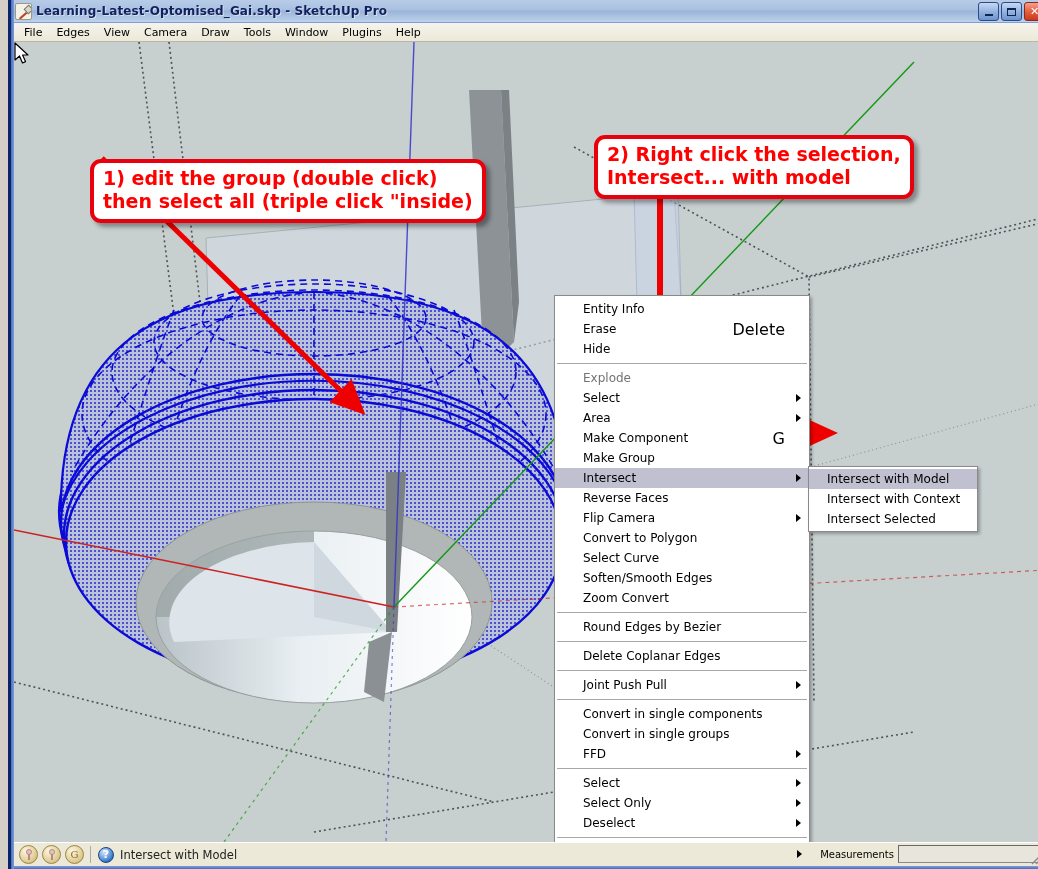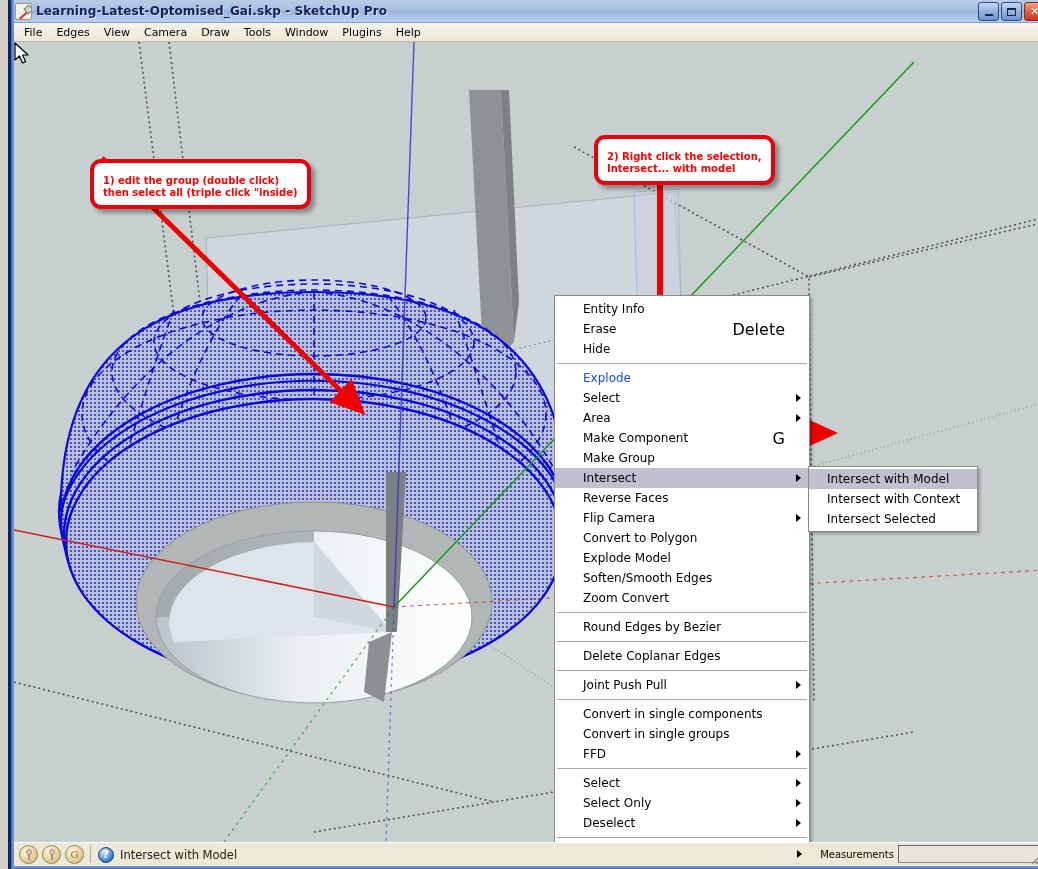--- a/index.html
+++ b/index.html
@@ -77,41 +77,41 @@
     background:#c7cfcf; overflow:hidden;
   }
   #viewport svg { position:absolute; left:0; top:0; }
 
   
   .callout {
     position:absolute; background:#fff; border:4px solid #e8000d;
     border-radius:11px; color:#f00; font-weight:bold;
     font-family:"DejaVu Sans", sans-serif;
     box-shadow:4px 4px 4px rgba(0,0,0,0.35);
-    padding:12px 9px 6px 9px; line-height:1.22; font-size:10px;
+    padding:4px 9px 6px 9px; line-height:1.22; font-size:19px;
     white-space:pre;
   }
   #callout-1 { left:76px; top:117px; }
   #callout-2 { left:580px; top:93px; }
 
   
   #ctxmenu {
     position:absolute; left:540px; top:253px; width:256px;
     background:#fff; border:1px solid #8a8a8a;
     box-shadow:2px 2px 3px rgba(0,0,0,0.28);
     padding:3px 0 3px 0; z-index:30;
     font-family:"DejaVu Sans", sans-serif;
   }
   .mi {
     position:relative; height:20px; display:flex; align-items:center;
     font-size:12px; color:#000; padding-left:28px; padding-right:8px;
   }
   .mi .lbl { flex:1 1 auto; white-space:nowrap; }
   .mi .accel { font-size:16px; color:#000; padding-right:16px; }
-  .mi.disabled .lbl { color:#1d4ed8; }
+  .mi.disabled .lbl { color:#737373; }
   .mi.sel { background:#c0c0d0; }
   .mi .arrow {
     position:absolute; right:8px; top:50%; margin-top:-4px;
     width:0;height:0;border-left:5px solid #000;
     border-top:4px solid transparent;border-bottom:4px solid transparent;
   }
   .sep { height:1px; background:#a8a8a8; margin:4px 2px 4px 2px; }
 
   
   #submenu {
@@ -341,21 +341,21 @@
         <span class="lbl">Reverse Faces</span>
         </div>
       <div class="mi">
         <span class="lbl">Flip Camera</span>
         <span class="arrow"></span>
         </div>
       <div class="mi">
         <span class="lbl">Convert to Polygon</span>
         </div>
       <div class="mi">
-        <span class="lbl">Explode Model</span>
+        <span class="lbl">Select Curve</span>
         </div>
       <div class="mi">
         <span class="lbl">Soften/Smooth Edges</span>
         </div>
       <div class="mi">
         <span class="lbl">Zoom Convert</span>
         </div>
 
       <div class="sep"></div>
 

